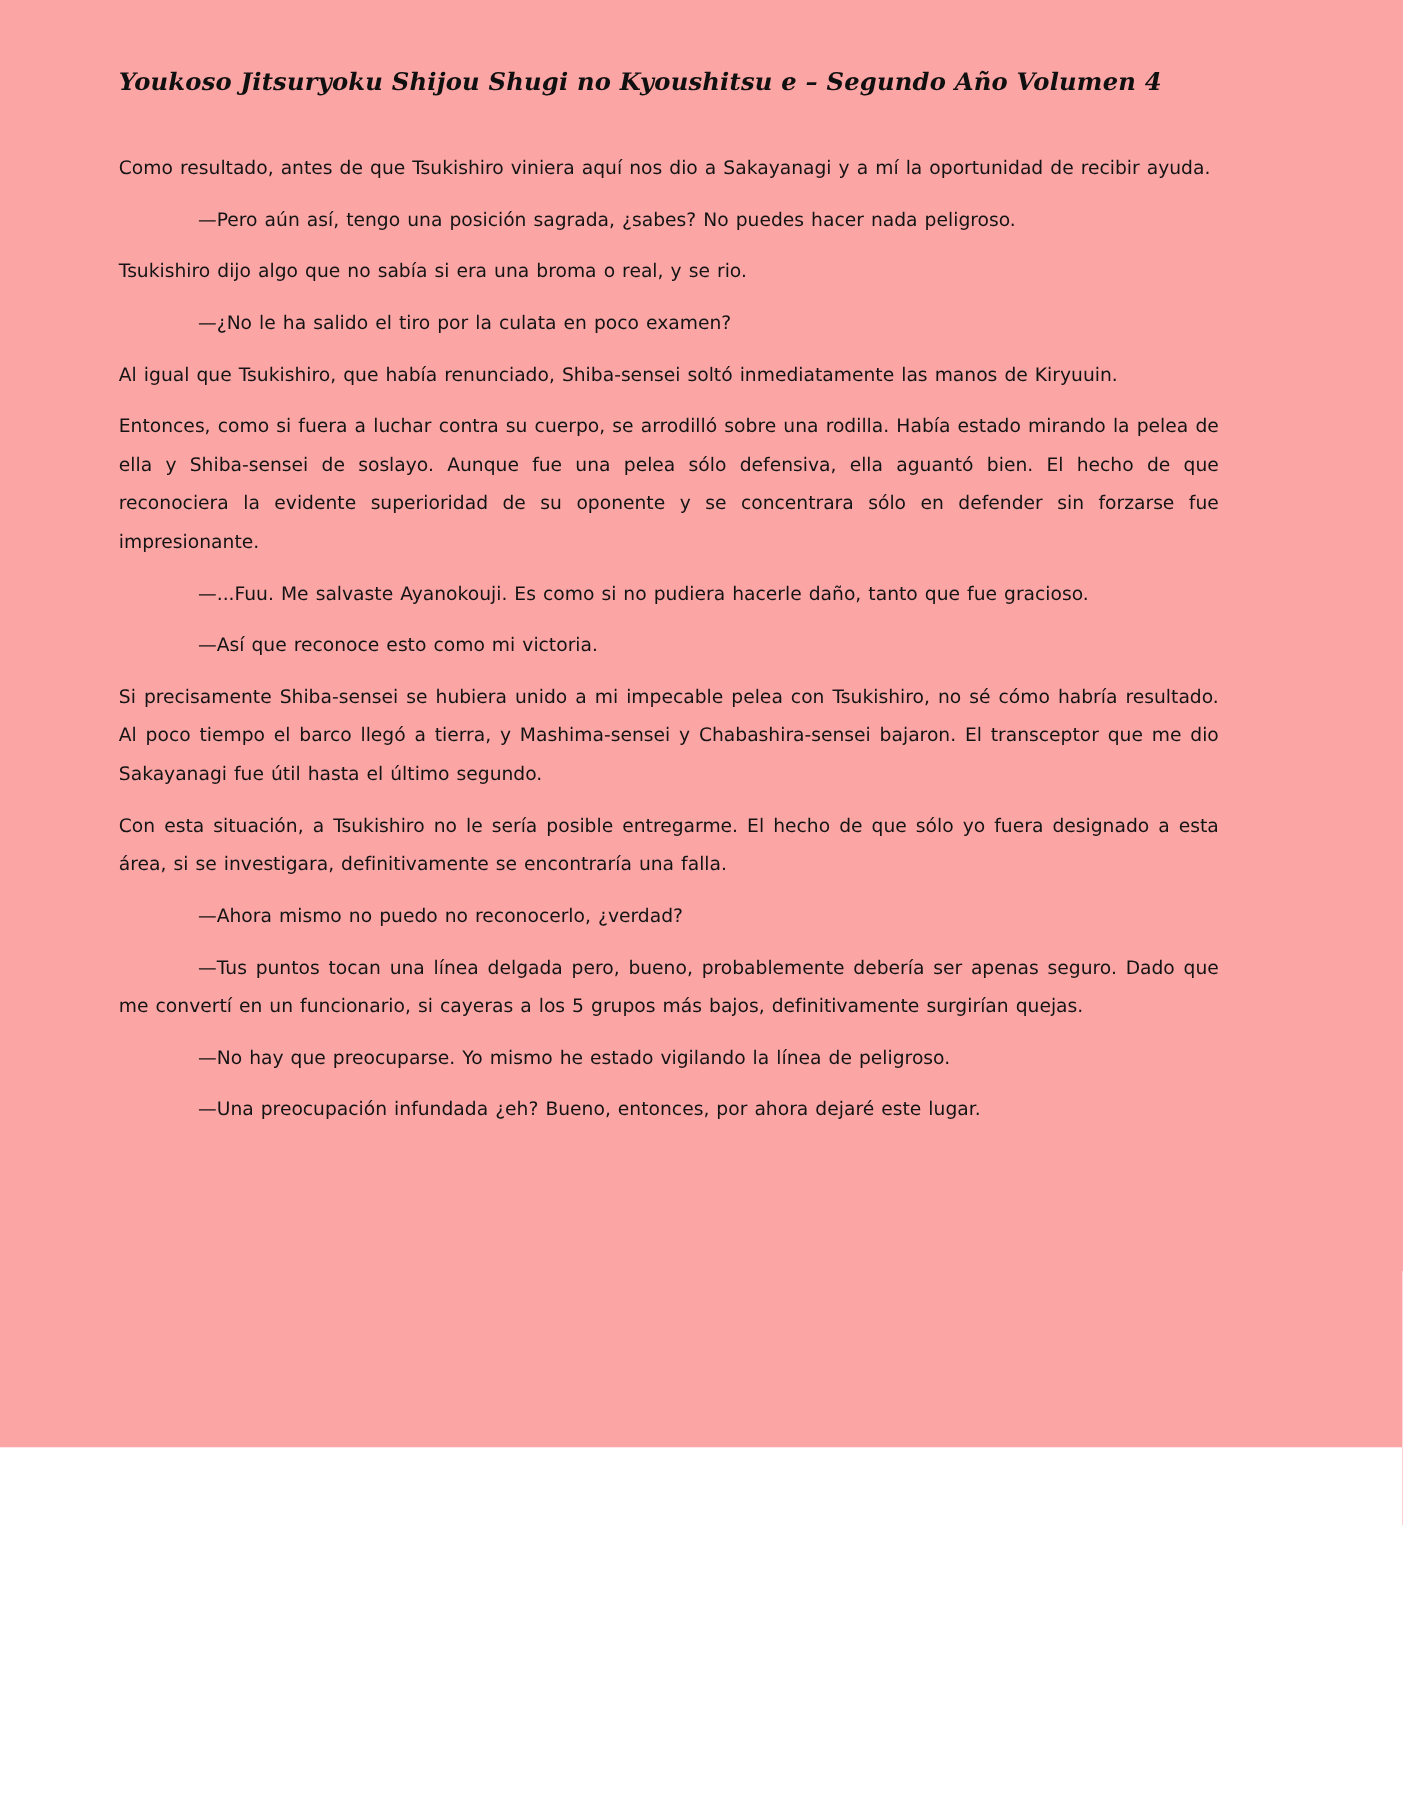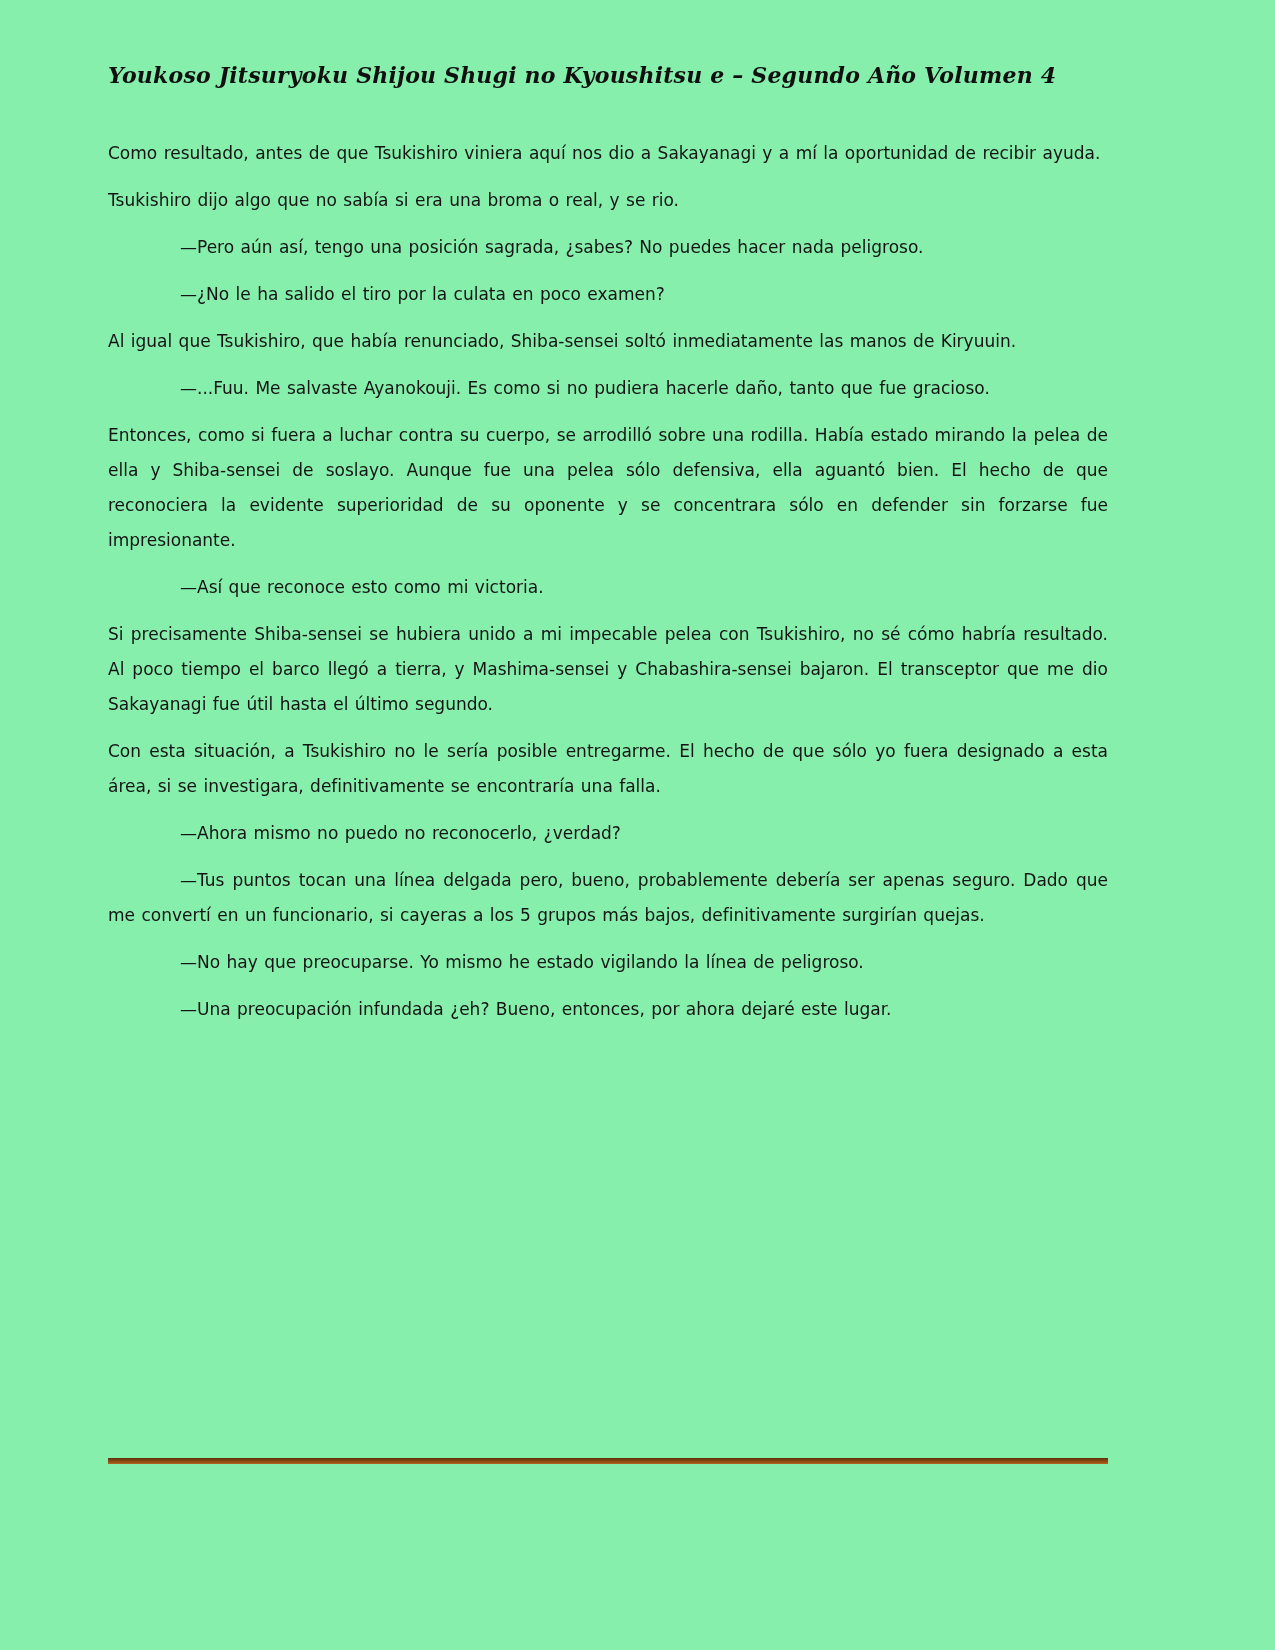--- a/index.html
+++ b/index.html
@@ -1,23 +1,23 @@
 <!DOCTYPE html>
 <html lang="es"><head>
 <meta charset="utf-8">
 <title>Document Page</title>
 <style>
   * { margin: 0; padding: 0; box-sizing: border-box; }
   html, body { background: #ffffff; }
   .page {
     position: relative;
     width: 1275px;
-    height: 1650px;
+    height: 1316px;
     margin: 0 auto;
-    background: #86efac;
+    background: #fca5a5;
     color: #121212;
     font-family: "DejaVu Sans", sans-serif;
     overflow: hidden;
   }
   .doc-header {
     position: absolute;
     top: 62px;
     left: 108px;
     right: 108px;
   }
@@ -79,26 +79,26 @@
 <body>
 
 <div class="page">
 
   <header class="doc-header">
     <span class="header-title">Youkoso Jitsuryoku Shijou Shugi no Kyoushitsu e – Segundo Año Volumen 4</span>
   </header>
 
   <main class="doc-body" id="paragraphs-container">
       <p class="para">Como resultado, antes de que Tsukishiro viniera aquí nos dio a Sakayanagi y a mí la oportunidad de recibir ayuda.</p>
+      <p class="para indent">—Pero aún así, tengo una posición sagrada, ¿sabes? No puedes hacer nada peligroso.</p>
       <p class="para">Tsukishiro dijo algo que no sabía si era una broma o real, y se rio.</p>
-      <p class="para indent">—Pero aún así, tengo una posición sagrada, ¿sabes? No puedes hacer nada peligroso.</p>
       <p class="para indent">—¿No le ha salido el tiro por la culata en poco examen?</p>
       <p class="para">Al igual que Tsukishiro, que había renunciado, Shiba-sensei soltó inmediatamente las manos de Kiryuuin.</p>
+      <p class="para">Entonces, como si fuera a luchar contra su cuerpo, se arrodilló sobre una rodilla. Había estado mirando la pelea de ella y Shiba-sensei de soslayo. Aunque fue una pelea sólo defensiva, ella aguantó bien. El hecho de que reconociera la evidente superioridad de su oponente y se concentrara sólo en defender sin forzarse fue impresionante.</p>
       <p class="para indent">—...Fuu. Me salvaste Ayanokouji. Es como si no pudiera hacerle daño, tanto que fue gracioso.</p>
-      <p class="para">Entonces, como si fuera a luchar contra su cuerpo, se arrodilló sobre una rodilla. Había estado mirando la pelea de ella y Shiba-sensei de soslayo. Aunque fue una pelea sólo defensiva, ella aguantó bien. El hecho de que reconociera la evidente superioridad de su oponente y se concentrara sólo en defender sin forzarse fue impresionante.</p>
       <p class="para indent">—Así que reconoce esto como mi victoria.</p>
       <p class="para">Si precisamente Shiba-sensei se hubiera unido a mi impecable pelea con Tsukishiro, no sé cómo habría resultado. Al poco tiempo el barco llegó a tierra, y Mashima-sensei y Chabashira-sensei bajaron. El transceptor que me dio Sakayanagi fue útil hasta el último segundo.</p>
       <p class="para">Con esta situación, a Tsukishiro no le sería posible entregarme. El hecho de que sólo yo fuera designado a esta área, si se investigara, definitivamente se encontraría una falla.</p>
       <p class="para indent">—Ahora mismo no puedo no reconocerlo, ¿verdad?</p>
       <p class="para indent">—Tus puntos tocan una línea delgada pero, bueno, probablemente debería ser apenas seguro. Dado que me convertí en un funcionario, si cayeras a los 5 grupos más bajos, definitivamente surgirían quejas.</p>
       <p class="para indent">—No hay que preocuparse. Yo mismo he estado vigilando la línea de peligroso.</p>
       <p class="para indent">—Una preocupación infundada ¿eh? Bueno, entonces, por ahora dejaré este lugar.</p>
     </main>
 
   <footer class="doc-footer">

